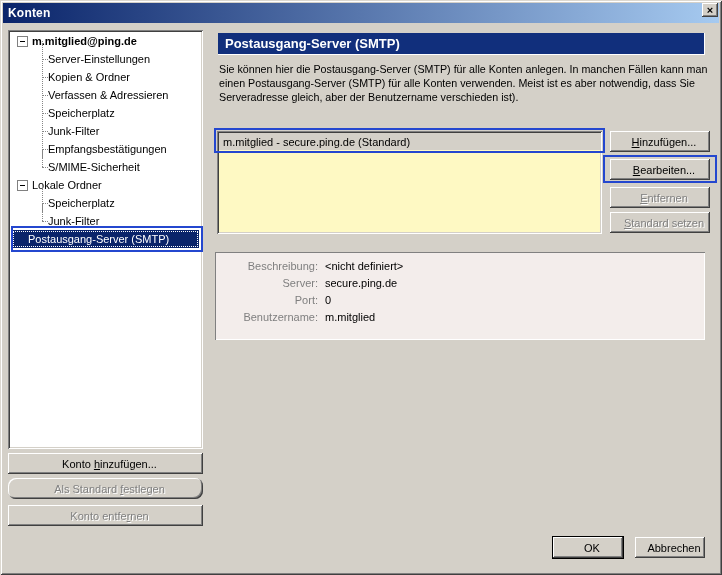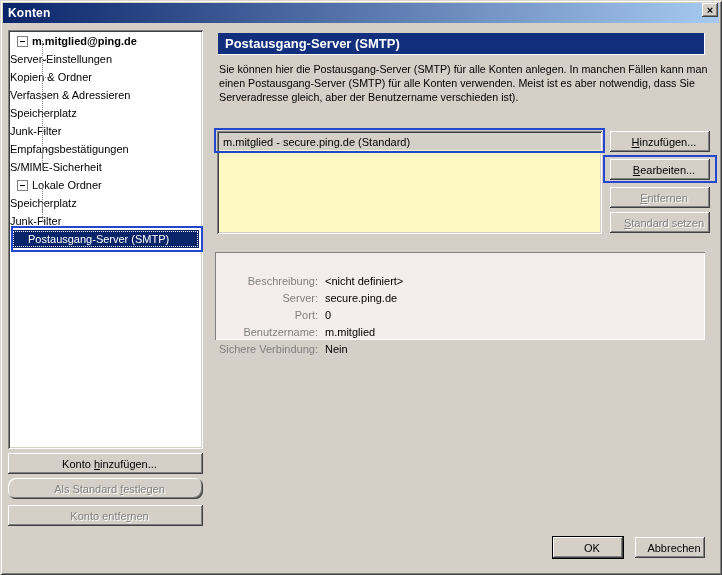--- a/index.html
+++ b/index.html
@@ -39,21 +39,21 @@
   }
   .trow { height:18px; display:flex; align-items:center; position:relative; white-space:nowrap; }
   .trow.root { padding-left:7px; }
   .trow.root .tlabel { margin-left:4px; }
   .trow .bold { font-weight:bold; }
   .minusbox {
     width:11px; height:11px; background:#fff; border:1px solid #808080;
     position:relative; flex:0 0 auto;
   }
   .minusbox::after { content:""; position:absolute; left:2px; right:2px; top:4px; height:1px; background:#000; }
-  .trow.child { }
+  .trow.child { padding-left:38px; }
   .trow.child::before {
     content:""; position:absolute; left:32px; top:-9px; bottom:0;
     border-left:1px dotted #868686;
   }
   .trow.child.last::before { bottom:9px; }
   .trow.child::after {
     content:""; position:absolute; left:32px; top:9px; width:6px;
     border-top:1px dotted #868686;
   }
   .trow.selected {
@@ -88,21 +88,21 @@
     box-shadow: inset 1px 1px 0 #808080, inset -1px -1px 0 #ffffff,
                 inset 2px 2px 0 #404040, inset -2px -2px 0 #d4d0c8;
   }
   .smtp-row { height:17px; background:#d4d0c8; display:flex; align-items:center; padding-left:4px; white-space:nowrap; }
   .side-btn { position:absolute; left:610px; width:100px; height:21px; }
   
   .details {
     position:absolute; left:215px; top:252px; width:490px; height:88px;
     background:var(--details-bg,#f3edeb);
     box-shadow: inset 1px 1px 0 #808080, inset -1px -1px 0 #ffffff;
-    padding-top:20px;
+    padding-top:5px;
   }
   .drow { height:17px; display:flex; align-items:center; }
   .dlabel { width:103px; text-align:right; color:#7f7f7f; flex:0 0 auto; }
   .dvalue { margin-left:7px; color:#000; }
   
   .annotation { position:absolute; border:2px solid var(--annotation,#2447cf); pointer-events:none; }
   #ann-list { left:214px; top:128px; width:391px; height:25px; }
   #ann-edit { left:603px; top:155px; width:114px; height:28px; }
   #ann-tree { left:11px;  top:226px; width:192px; height:26px; }
   
@@ -213,24 +213,20 @@
       <span class="dvalue">secure.ping.de</span>
     </div>
     <div class="drow">
       <span class="dlabel">Port:</span>
       <span class="dvalue">0</span>
     </div>
     <div class="drow">
       <span class="dlabel">Benutzername:</span>
       <span class="dvalue">m.mitglied</span>
     </div>
-    <div class="drow">
-      <span class="dlabel">Sichere Verbindung:</span>
-      <span class="dvalue">Nein</span>
-    </div>
   </div>
 
   <div class="annotation" id="ann-list"></div>
   <div class="annotation" id="ann-edit"></div>
   <div class="annotation" id="ann-tree"></div>
 
   <div class="ok-wrap">
     <div class="btn">
         <span>OK</span>
       </div>

